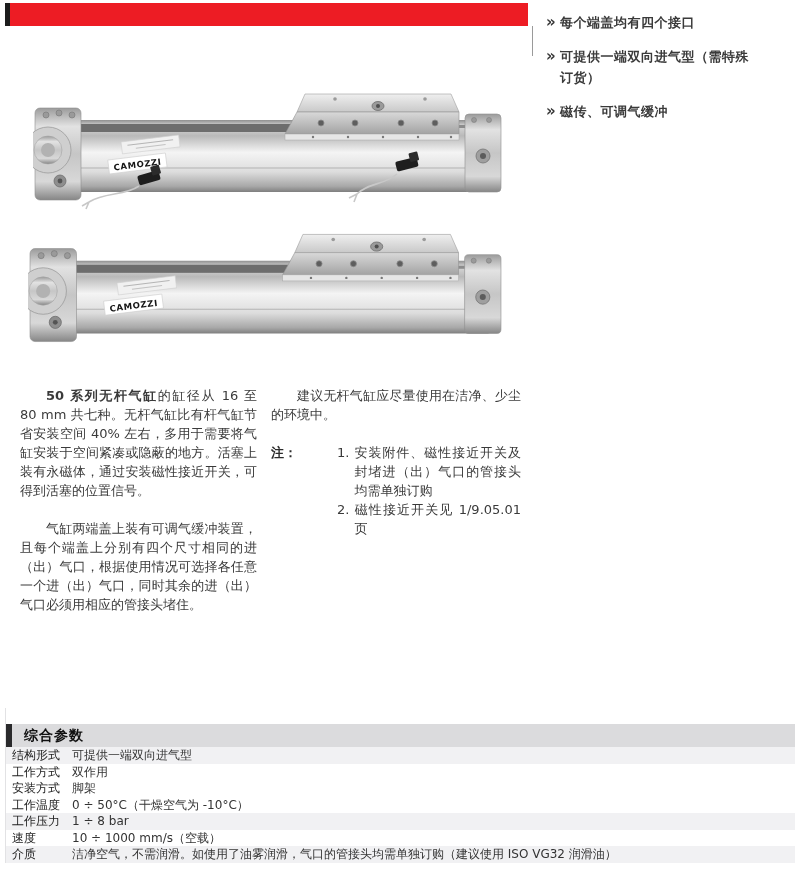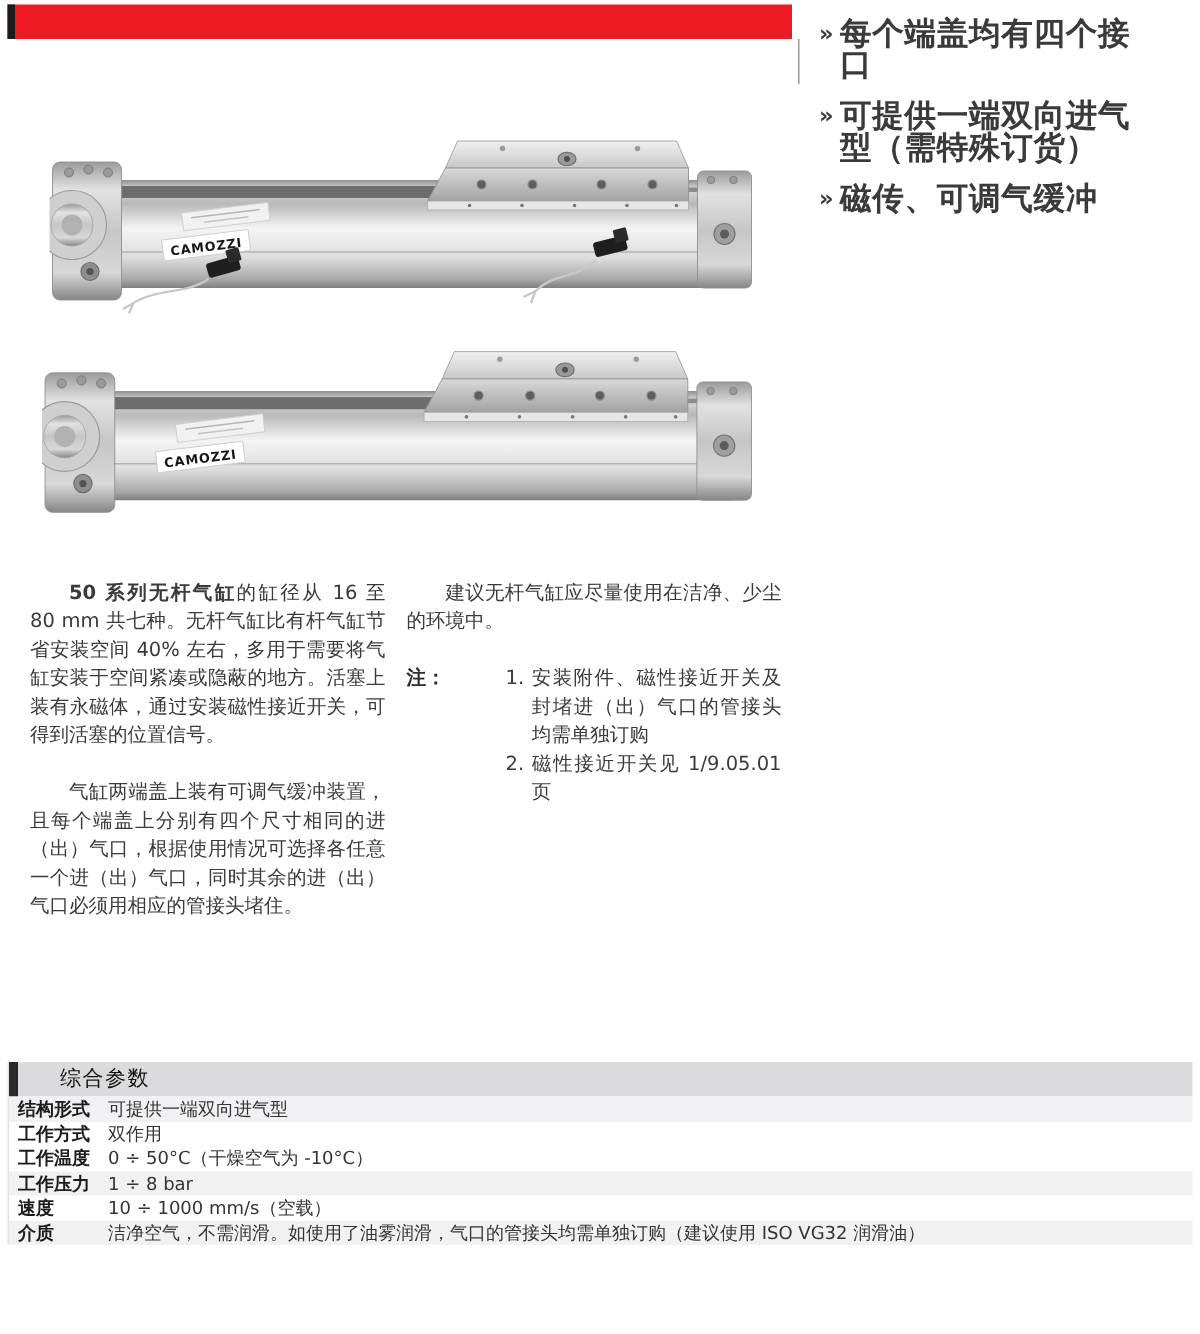--- a/index.html
+++ b/index.html
@@ -16,21 +16,21 @@
   }
   .vdivider { position:absolute; left:532px; top:26px; width:1px; height:30px; background:#9a9a9a; }
 
   
   .features { position:absolute; left:546px; top:12px; width:246px; }
   .feature-item { display:flex; margin-bottom:13px; }
   .feature-item .marker {
     flex:0 0 14px; font-size:15px; font-weight:bold; color:#3a3a3a; line-height:21px;
   }
   .feature-item .ftext {
-    width:200px; font-size:21px; font-weight:bold; color:#3a3a3a; line-height:21px;
+    width:200px; font-size:13px; font-weight:bold; color:#3a3a3a; line-height:21px;
     letter-spacing:0.5px;
   }
 
   
   .photo { position:absolute; }
   .photo1 { left:33px; top:84px; width:470px; height:128px; }
   .photo2 { left:28px; top:224px; width:475px; height:130px; }
   .photo svg { width:100%; height:100%; display:block; }
 
   
@@ -41,25 +41,25 @@
   .para + .para, .para + .note { margin-top:19px; }
   .note { display:flex; margin-top:19px; }
   .note-label { flex:0 0 26px; font-weight:bold; color:#2c2c2c; }
   .note-items { width:224px;margin-left:40px; }
   .note-item { padding-left:1.35em; text-indent:-1.35em; text-align:justify; }
 
   
   .params { position:absolute; left:5px; top:708px; width:790px; border-left:1px solid #e2e2e4; }
   .params-header {
     height:23px; line-height:23px; background:#dbdbdd; border-left:6px solid #2a2a2c;
-    font-size:14px; font-weight:normal; color:#111; padding-left:28px; letter-spacing:1px;
+    font-size:14px; font-weight:bold; color:#111; padding-left:12px; letter-spacing:1px;margin-top:16px;
   }
   .prow { display:flex; height:16.5px; line-height:16.5px; font-size:12px; }
   .prow.odd { background:#f1f1f3; }
-  .prow .plabel { flex:0 0 66px; padding-left:6px; font-weight:bold; color:#1c1c1c; white-space:nowrap; }
+  .prow .plabel { flex:0 0 66px; padding-left:6px; font-weight:normal; color:#1c1c1c; white-space:nowrap; }
   .prow .pvalue { flex:1; color:#333; white-space:nowrap; overflow:hidden; }
 </style>
 </head>
 <body>
 
 <div class="page">
 
   <div class="redbar"></div>
   <div class="vdivider"></div>
 
@@ -279,20 +279,24 @@
     <div class="params-header">综合参数</div>
     <div class="prow odd">
         <span class="plabel">结构形式</span>
         <span class="pvalue">可提供一端双向进气型</span>
       </div>
     <div class="prow">
         <span class="plabel">工作方式</span>
         <span class="pvalue">双作用</span>
       </div>
     <div class="prow">
+        <span class="plabel">安装方式</span>
+        <span class="pvalue">脚架</span>
+      </div>
+    <div class="prow">
         <span class="plabel">工作温度</span>
         <span class="pvalue">0 ÷ 50°C（干燥空气为 -10°C）</span>
       </div>
     <div class="prow odd">
         <span class="plabel">工作压力</span>
         <span class="pvalue">1 ÷ 8 bar</span>
       </div>
     <div class="prow">
         <span class="plabel">速度</span>
         <span class="pvalue">10 ÷ 1000 mm/s（空载）</span>

